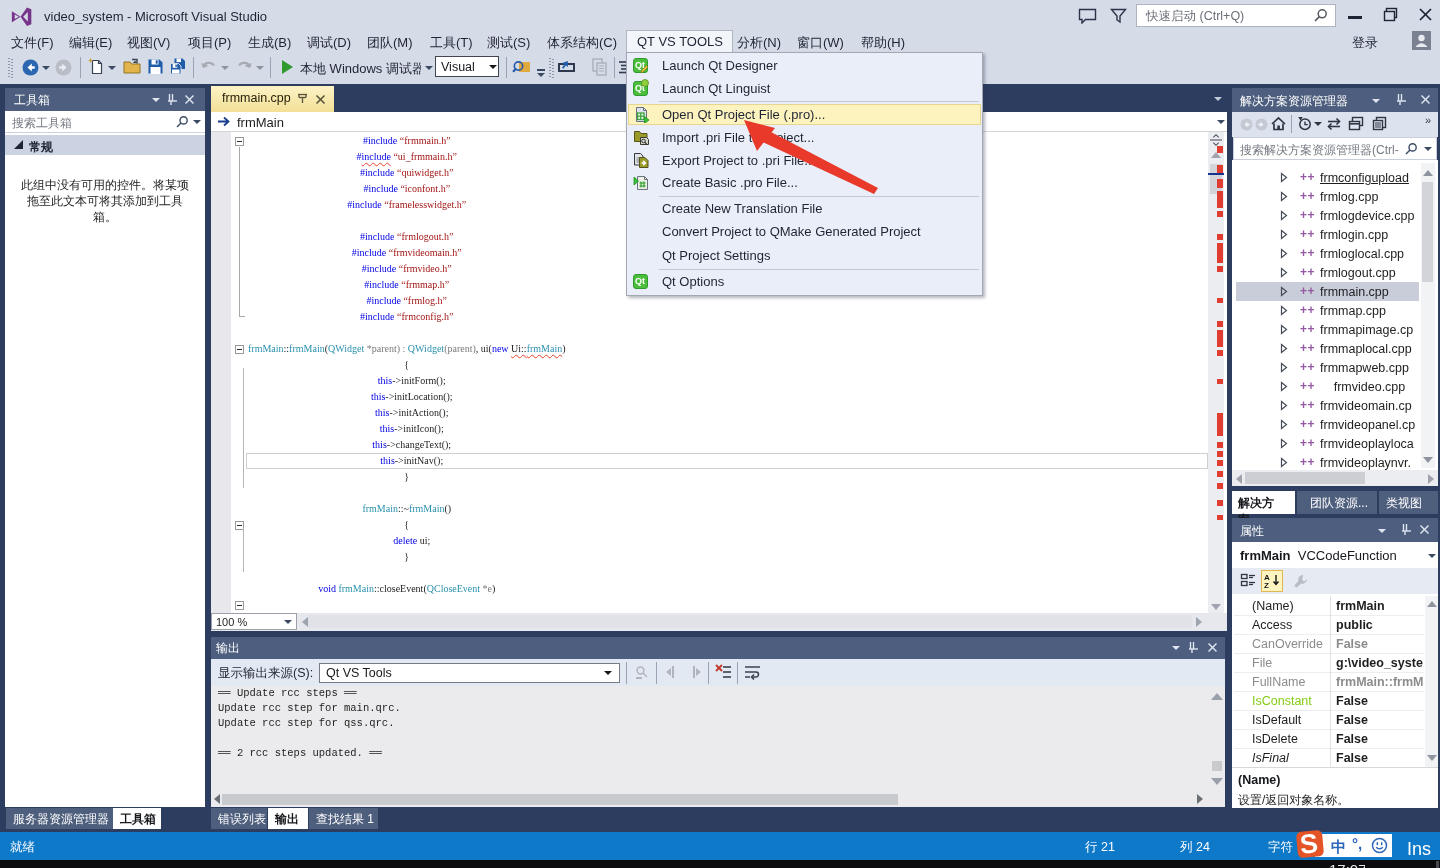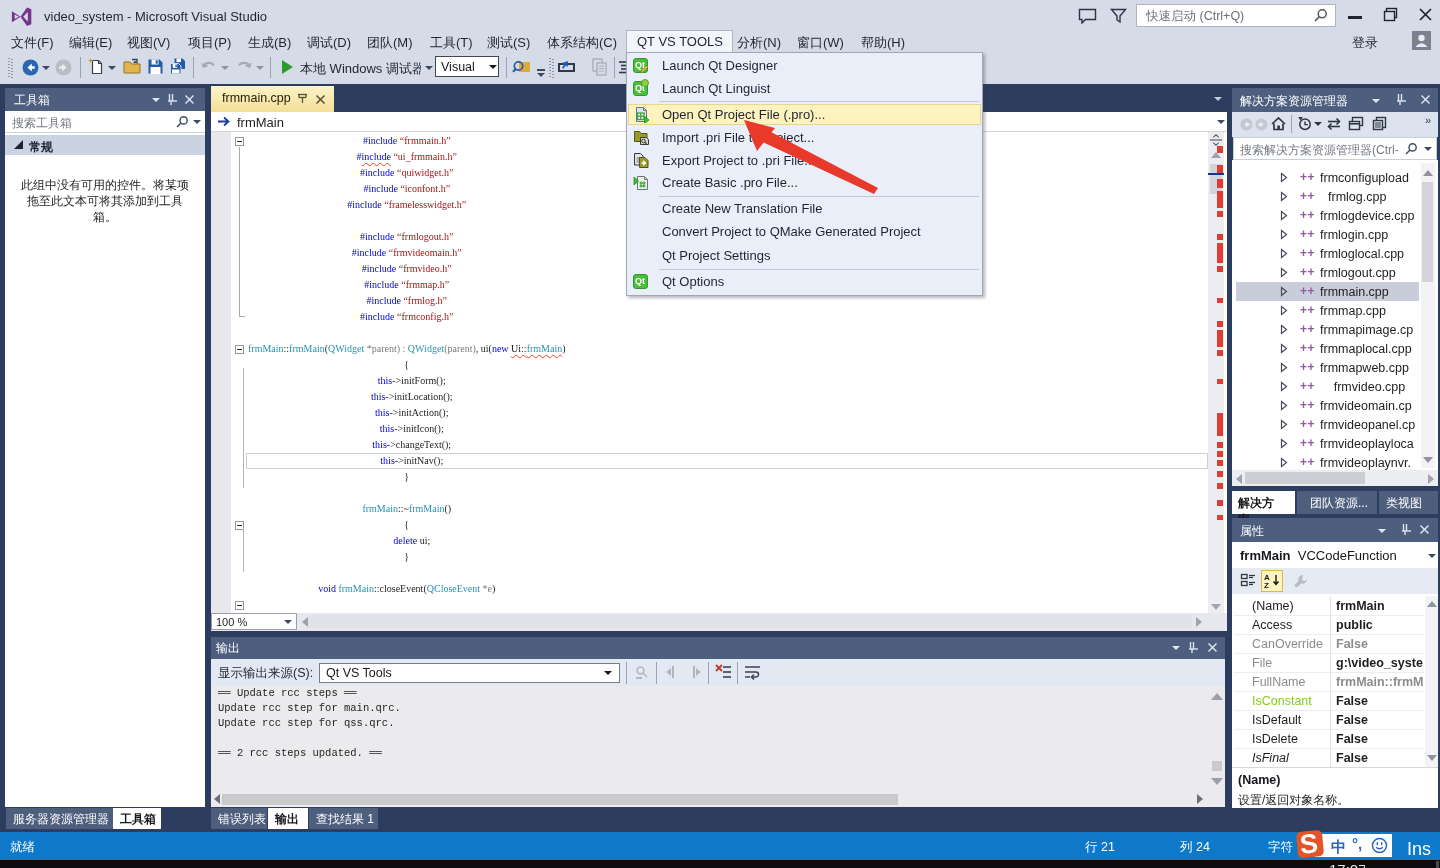--- a/index.html
+++ b/index.html
@@ -488,27 +488,27 @@
     <line x1="1" y1="12" x2="5" y2="8" stroke="#3b4a63" stroke-width="1.5"></line>
   </svg>
 <div class="abs caret" style="left:1424px;top:147px"></div>
 
 <div class="abs white" style="left:1232px;top:160px;width:206px;height:310px;"></div>
 <div class="abs" style="left:1280px;top:173px;width:0;height:0;border-top:4.5px solid transparent;border-bottom:4.5px solid transparent;border-left:6px solid transparent;border-left-color:transparent;"></div>
 <svg class="abs" style="left:1280px;top:172px" width="8" height="11" viewBox="0 0 8 11">
     <path d="M1.5 1.5 L6.5 5.5 L1.5 9.5 Z" fill="none" stroke="#454b57" stroke-width="1.2"></path>
   </svg>
 <div class="abs" style="left:1300px;top:170px;font-weight:bold;color:#9459a2;font-size:12px;letter-spacing:0.5px;">++</div>
-<div class="abs tree-t" style="left:1320px;top:171px;width:99px;overflow:hidden;white-space:nowrap;">frmconfigupload</div>
+<div class="abs tree-t" style="left:1320px;top:171px;width:99px;overflow:hidden;white-space:nowrap;text-decoration:underline;">frmconfigupload</div>
 <div class="abs" style="left:1280px;top:192px;width:0;height:0;border-top:4.5px solid transparent;border-bottom:4.5px solid transparent;border-left:6px solid transparent;border-left-color:transparent;"></div>
 <svg class="abs" style="left:1280px;top:191px" width="8" height="11" viewBox="0 0 8 11">
     <path d="M1.5 1.5 L6.5 5.5 L1.5 9.5 Z" fill="none" stroke="#454b57" stroke-width="1.2"></path>
   </svg>
 <div class="abs" style="left:1300px;top:189px;font-weight:bold;color:#9459a2;font-size:12px;letter-spacing:0.5px;">++</div>
-<div class="abs tree-t" style="left:1320px;top:190px;width:99px;overflow:hidden;white-space:nowrap;margin-left:8px;">frmlog.cpp</div>
+<div class="abs tree-t" style="left:1320px;top:190px;width:99px;overflow:hidden;white-space:nowrap;">frmlog.cpp</div>
 <div class="abs" style="left:1280px;top:211px;width:0;height:0;border-top:4.5px solid transparent;border-bottom:4.5px solid transparent;border-left:6px solid transparent;border-left-color:transparent;"></div>
 <svg class="abs" style="left:1280px;top:210px" width="8" height="11" viewBox="0 0 8 11">
     <path d="M1.5 1.5 L6.5 5.5 L1.5 9.5 Z" fill="none" stroke="#454b57" stroke-width="1.2"></path>
   </svg>
 <div class="abs" style="left:1300px;top:208px;font-weight:bold;color:#9459a2;font-size:12px;letter-spacing:0.5px;">++</div>
 <div class="abs tree-t" style="left:1320px;top:209px;width:99px;overflow:hidden;white-space:nowrap;">frmlogdevice.cpp</div>
 <div class="abs" style="left:1280px;top:230px;width:0;height:0;border-top:4.5px solid transparent;border-bottom:4.5px solid transparent;border-left:6px solid transparent;border-left-color:transparent;"></div>
 <svg class="abs" style="left:1280px;top:229px" width="8" height="11" viewBox="0 0 8 11">
     <path d="M1.5 1.5 L6.5 5.5 L1.5 9.5 Z" fill="none" stroke="#454b57" stroke-width="1.2"></path>
   </svg>

